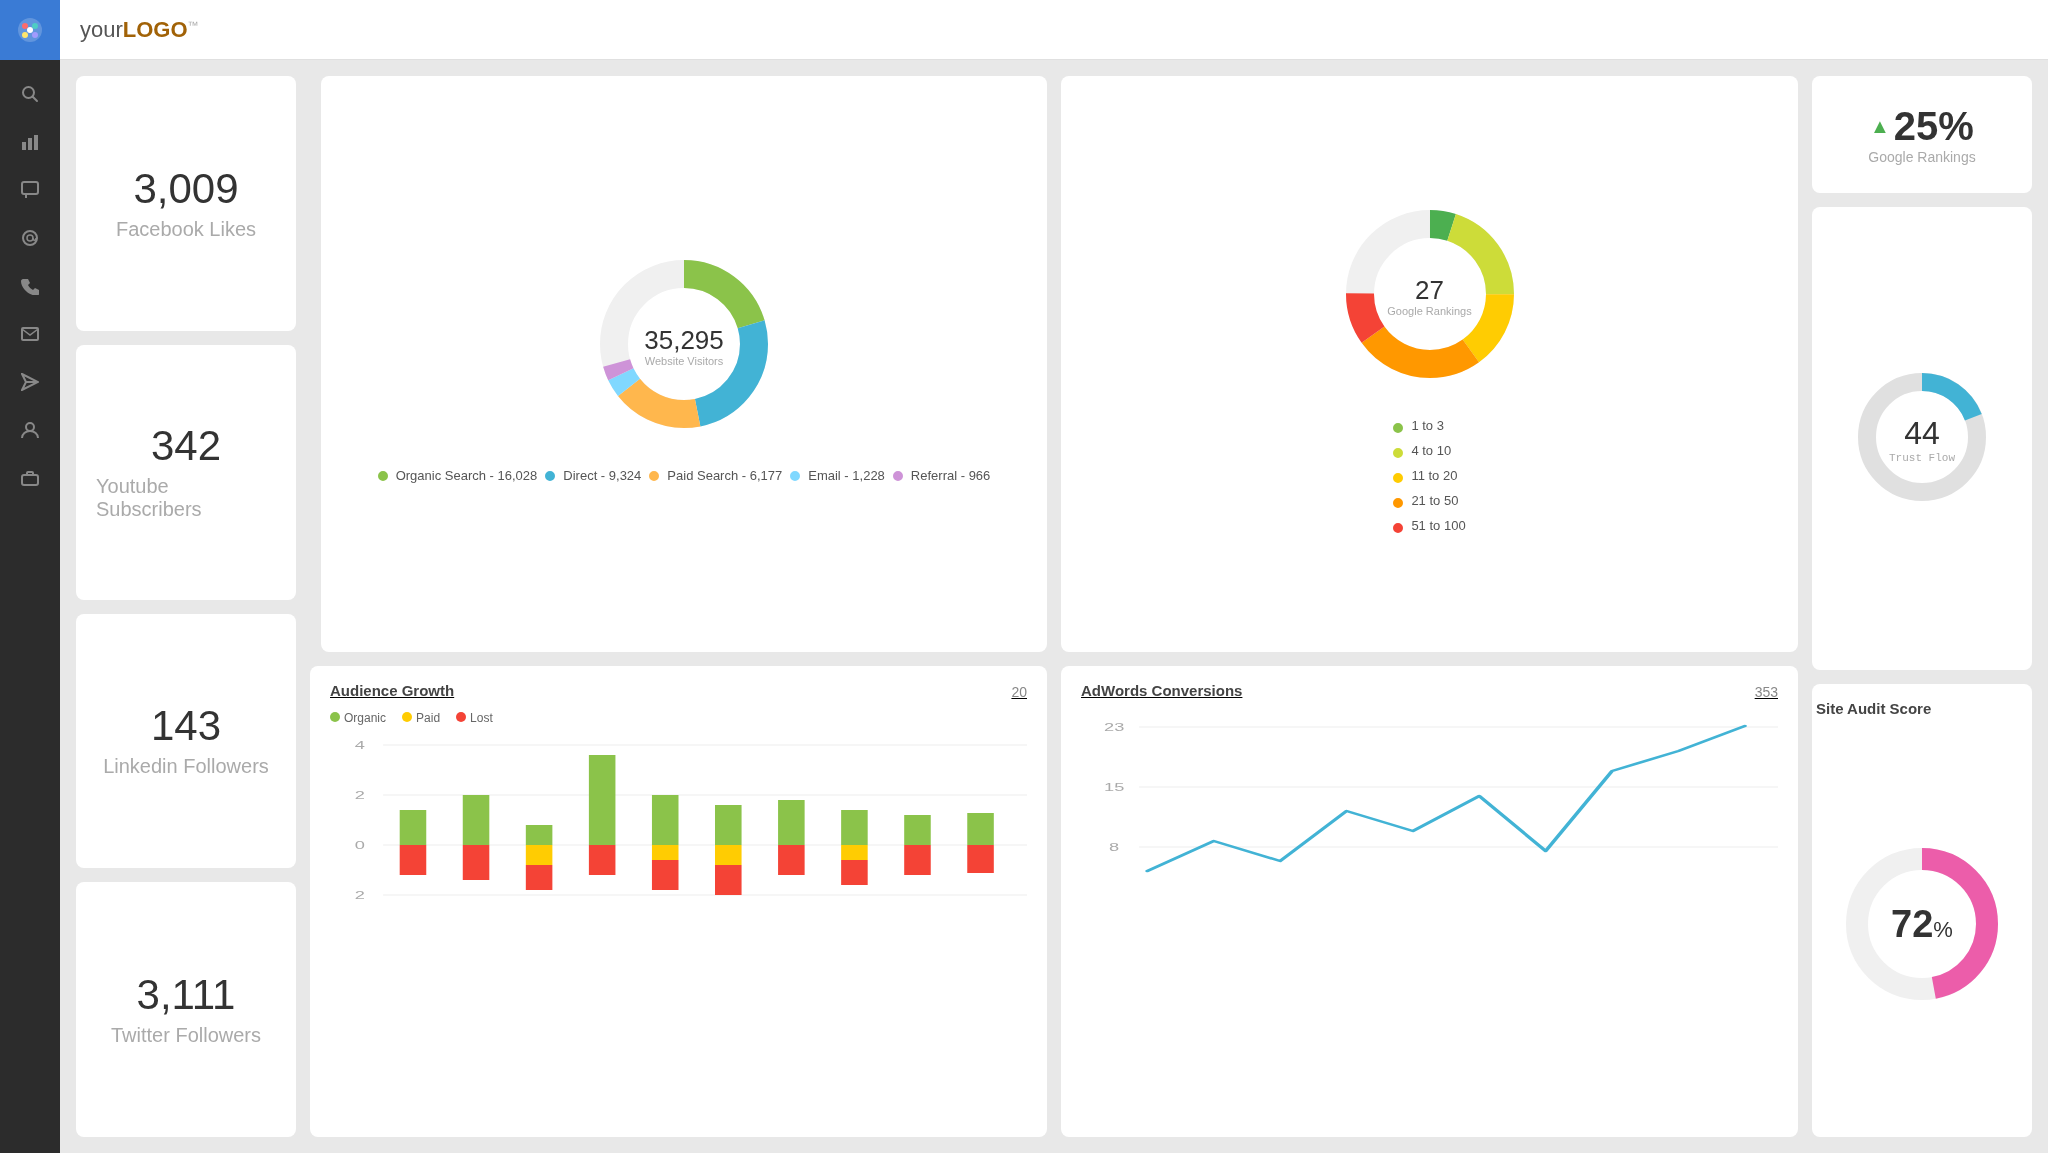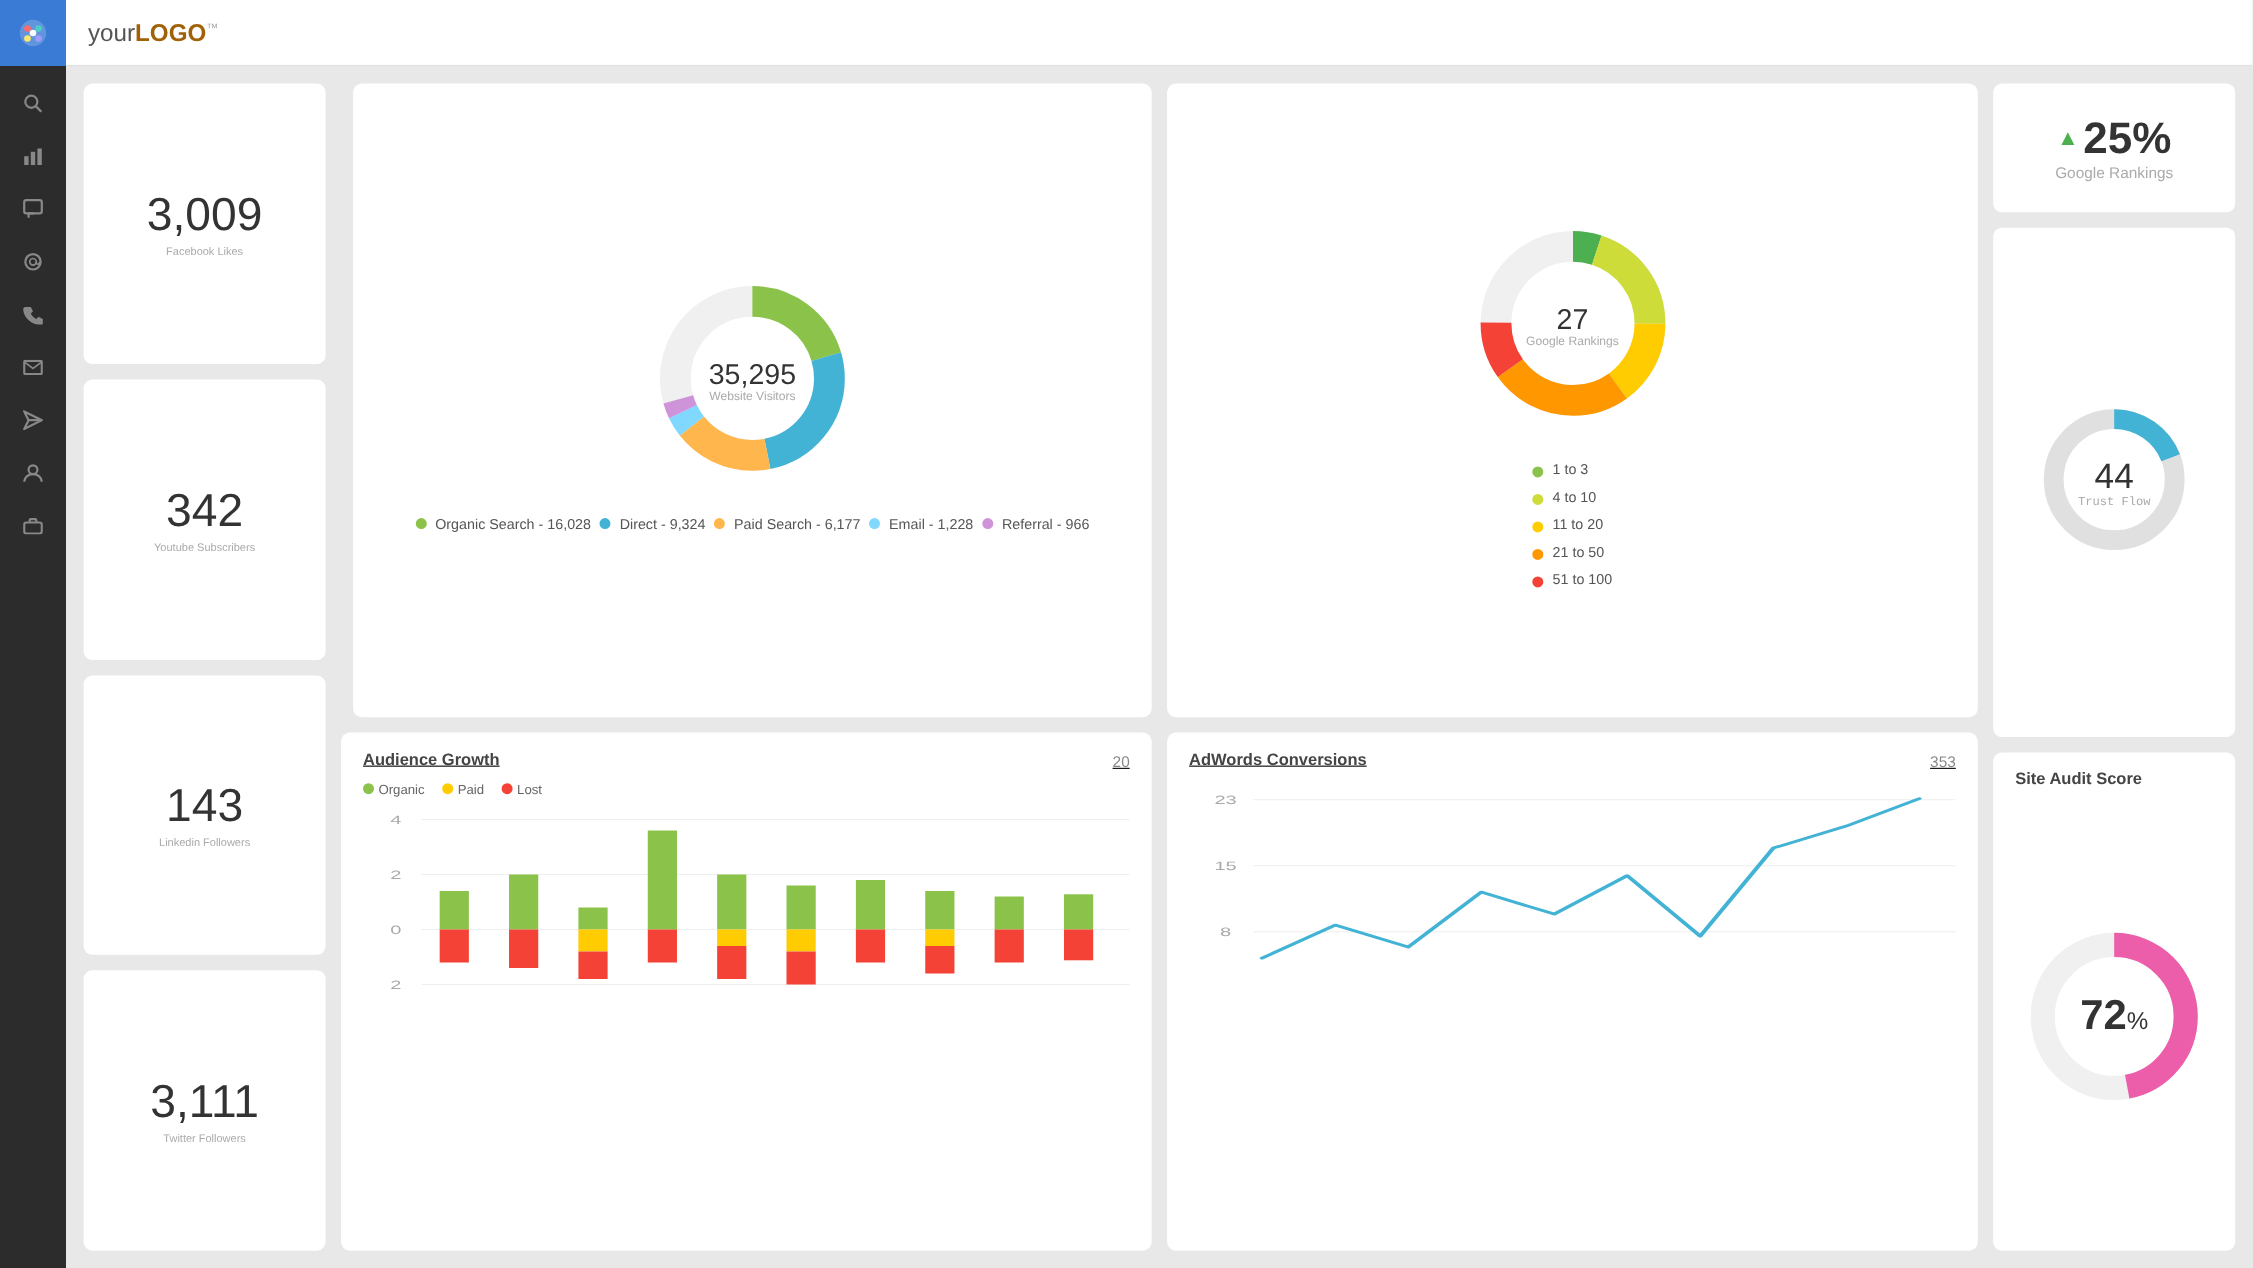--- a/index.html
+++ b/index.html
@@ -110,21 +110,21 @@
       justify-content: center;
       flex: 1;
     }
     .stat-number {
       font-size: 42px;
       font-weight: 300;
       color: #333;
       line-height: 1.1;
     }
     .stat-label {
-      font-size: 10px;
+      font-size: 20px;
       color: #aaa;
       margin-top: 6px;
       text-align: left;
     }
 
     
     .visitors-card {
       grid-column: 2;
       grid-row: 1;
       display: flex;
@@ -491,21 +491,21 @@
             <circle cx="75" cy="75" r="55" fill="none" stroke="#e0e0e0" stroke-width="18"></circle>
 
             <circle cx="75" cy="75" r="55" fill="none" stroke="#42b3d5" stroke-width="18" stroke-dasharray="152 345" stroke-dashoffset="86" transform="rotate(-90 75 75)"></circle>
           </svg>
           <div class="donut-center">
             <div style="font-size:32px;font-weight:400;color:#333;">44</div>
             <div style="font-size:11px;color:#aaa;font-family:Liberation Mono, monospace;">Trust Flow</div>
           </div>
         </div>
       </div>
-    <div style="background: rgb(255, 255, 255); border-radius: 8px; padding: 16px 20px; display: flex; flex-direction: column; align-items: flex-start; flex: 1 1 0%;">
+    <div style="background: rgb(255, 255, 255); border-radius: 8px; padding: 16px 4px; display: flex; flex-direction: column; align-items: flex-start; flex: 1 1 0%;">
   <div style="font-size:15px;font-weight:600;color:#444;margin-bottom:10px;width:100%;">Site Audit Score</div>
   <div style="display:flex;align-items:center;justify-content:center;width:100%;flex:1;position:relative;">
     <svg width="170" height="170" viewBox="0 0 170 170">
       <circle cx="85" cy="85" r="65" fill="none" stroke="#f0f0f0" stroke-width="22"></circle>
 
       <circle cx="85" cy="85" r="65" fill="none" stroke="#e91e8c" stroke-width="22" stroke-dasharray="294 408" stroke-dashoffset="102" transform="rotate(-90 85 85)" opacity="0.7"></circle>
     </svg>
     <div style="position:absolute;top:50%;left:50%;transform:translate(-50%,-50%);text-align:center;">
       <span style="font-size:38px;font-weight:700;color:#333;">72</span><span style="font-size:22px;font-weight:400;color:#333;">%</span>
     </div>

